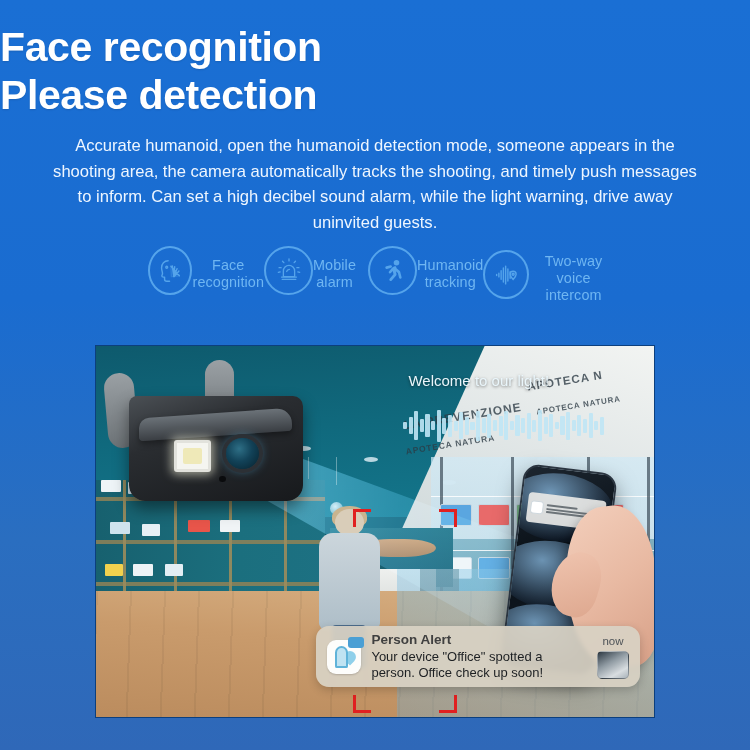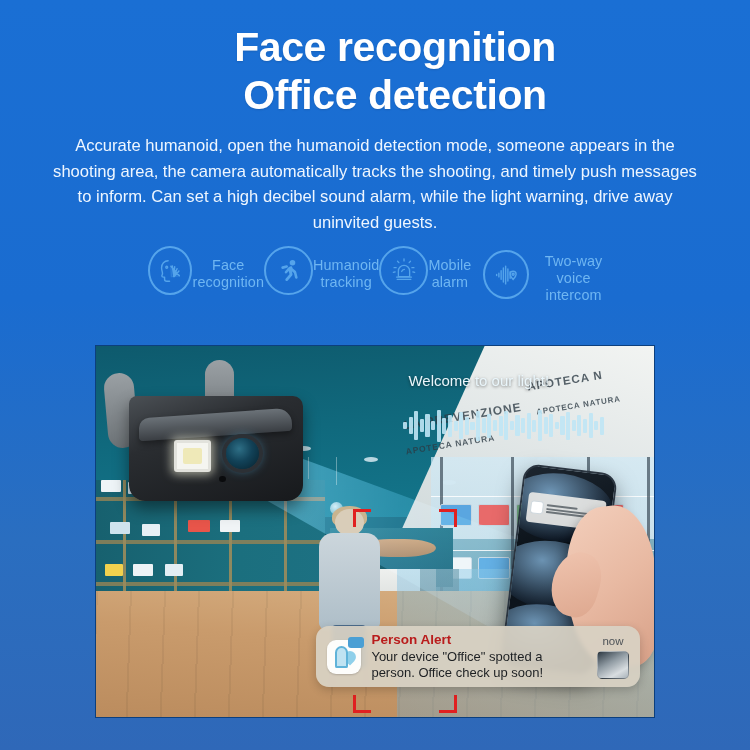--- a/index.html
+++ b/index.html
@@ -11,25 +11,24 @@
   }
   .page{
     position:absolute;inset:0;
     background:linear-gradient(180deg,#1a6fd4 0%,#1a6cd0 40%,#2a6ec0 72%,#2f68b8 100%);
     overflow:hidden;
   }
 
   
   .headline{
     position:absolute;top:24px;left:0;right:0;
-    text-align:center;color:#ffffff;
+    text-align:left;color:#ffffff;
     font-weight:bold;font-size:41px;line-height:1.17;
     letter-spacing:-.4px;
     text-shadow:0 1px 2px rgba(0,0,0,.12);
-    margin-left:40px;
   }
   .headline div{white-space:nowrap;}
 
   
   .desc{
     position:absolute;top:133px;left:48px;right:48px;
     text-align:center;color:#eef6ff;
     font-size:16.6px;line-height:1.55;
     font-weight:400;
   }
@@ -312,21 +311,21 @@
     position:absolute;right:16%;top:34%;width:36%;height:36%;
     background:#8fd0ea;border-radius:50% 50% 50% 0;
     transform:rotate(-45deg);
   }
   .notif-ico .badge{
     position:absolute;right:-3px;top:-3px;width:16px;height:11px;
     background:#4a9fd4;border-radius:3px;
   }
   .notif-txt{flex:1;min-width:0;}
   .notif-title{
-    font-size:13.5px;font-weight:bold;color:#b91c1c;line-height:1.3;
+    font-size:13.5px;font-weight:bold;color:#404040;line-height:1.3;
   }
   .notif-body{
     font-size:13px;color:#1d2023;line-height:1.28;
   }
   .notif-right{
     display:flex;flex-direction:column;align-items:center;gap:4px;flex:none;
   }
   .notif-now{font-size:11.5px;color:#4e5358;}
   .notif-thumb{
     width:30px;height:26px;border-radius:5px;
@@ -344,60 +343,60 @@
     background:rgba(240,250,255,.75);
   }
 </style>
 </head>
 <body>
 
 <div class="page">
 
   <div class="headline">
     <div>Face recognition</div>
-    <div>Office detection</div>
+    <div>Please detection</div>
   </div>
 
   <div class="desc">Accurate humanoid, open the humanoid detection mode, someone appears in the shooting area, the camera automatically tracks the shooting, and timely push messages to inform. Can set a high decibel sound alarm, while the light warning, drive away uninvited guests.</div>
 
   <div class="features">
 
     <div class="feature">
       <div class="feat-ico">
         <svg width="30" height="30" viewBox="0 0 32 32" fill="none" stroke="#5aa9ee" stroke-width="1.5" stroke-linecap="round" stroke-linejoin="round">
           <path d="M14 5c-4 0-7 3.3-7 7.5 0 2.6 1 4.3 1 6.2 0 1.2-.7 1.8-.7 2.6 0 .9.8 1.2 1.7 1.2h1.2v2.3c0 1.3 1 2.2 2.3 2.2h3"></path>
           <circle cx="12.5" cy="12" r="1"></circle>
           <path d="M17 11l9 10M18.5 10.5l1.5 11.5M21 11.5l-1 10M23.5 13.5l-3.5 8.5M25.5 16l-5 6"></path>
           <path d="M17 11l9 10-8.5 1z" opacity=".35"></path>
         </svg>
       </div>
       <div class="feat-label">Face<br>recognition</div>
     </div>
 
     <div class="feature">
       <div class="feat-ico">
-        <svg width="28" height="28" viewBox="0 0 32 32" fill="#5aa9ee">
-          <circle cx="20" cy="6.5" r="3.2"></circle>
-          <path d="M18.2 10.5c-1.6.3-2.6 1.1-3.5 2.2l-3.3 4c-.5.6-.4 1.5.3 2 .6.4 1.5.3 1.9-.3l2.1-2.5.9 3.8-4.4 5.2c-.6.7-.5 1.7.2 2.3.7.5 1.7.4 2.2-.3l5-5.9c.4-.5.5-1.1.4-1.7l-.7-3 2.3 2 1.3 5.4c.2.8 1 1.3 1.8 1.1.8-.2 1.3-1 1.1-1.8l-1.5-6c-.1-.5-.4-.9-.8-1.2l-3.2-2.7-.8-2c-.3-.8-.9-.7-1.3-.6z"></path>
-          <path d="M13 9.5l-4.6 1.2c-.8.2-1.3 1-1.1 1.8.2.8 1 1.3 1.8 1.1l4.6-1.2c.8-.2 1.3-1 1.1-1.8-.2-.8-1-1.3-1.8-1.1z"></path>
-        </svg>
-      </div>
-      <div class="feat-label">Humanoid<br>tracking</div>
-    </div>
-
-    <div class="feature">
-      <div class="feat-ico">
         <svg width="30" height="30" viewBox="0 0 32 32" fill="none" stroke="#5aa9ee" stroke-width="1.4" stroke-linecap="round">
           <path d="M10 22v-6a6 6 0 0 1 12 0v6z"></path>
           <path d="M13.5 16.5a3.2 3.2 0 0 1 3-2.3"></path>
           <path d="M8 22.5h16M8.8 25h14.4"></path>
           <path d="M16 5.2V3M10.5 7.1L9.1 5.6M21.5 7.1l1.4-1.5M7.6 12.4H5.4M24.4 12.4h2.2M6.6 16.9l-2 .6M25.4 16.9l2 .6"></path>
         </svg>
       </div>
       <div class="feat-label">Mobile<br>alarm</div>
+    </div>
+
+    <div class="feature">
+      <div class="feat-ico">
+        <svg width="28" height="28" viewBox="0 0 32 32" fill="#5aa9ee">
+          <circle cx="20" cy="6.5" r="3.2"></circle>
+          <path d="M18.2 10.5c-1.6.3-2.6 1.1-3.5 2.2l-3.3 4c-.5.6-.4 1.5.3 2 .6.4 1.5.3 1.9-.3l2.1-2.5.9 3.8-4.4 5.2c-.6.7-.5 1.7.2 2.3.7.5 1.7.4 2.2-.3l5-5.9c.4-.5.5-1.1.4-1.7l-.7-3 2.3 2 1.3 5.4c.2.8 1 1.3 1.8 1.1.8-.2 1.3-1 1.1-1.8l-1.5-6c-.1-.5-.4-.9-.8-1.2l-3.2-2.7-.8-2c-.3-.8-.9-.7-1.3-.6z"></path>
+          <path d="M13 9.5l-4.6 1.2c-.8.2-1.3 1-1.1 1.8.2.8 1 1.3 1.8 1.1l4.6-1.2c.8-.2 1.3-1 1.1-1.8-.2-.8-1-1.3-1.8-1.1z"></path>
+        </svg>
+      </div>
+      <div class="feat-label">Humanoid<br>tracking</div>
     </div>
 
     <div class="feature wide">
       <div class="feat-ico">
         <svg width="30" height="30" viewBox="0 0 32 32" fill="none" stroke="#5aa9ee" stroke-width="1.5" stroke-linecap="round">
           <path d="M6 15.5v1M8.4 14v4M10.8 11.5v9M13.2 8.5v15M15.6 6.5v19M18 9.5v13M20.4 12.5v7"></path>
           <path d="M23.6 12a3.2 3.2 0 0 1 3.2 3.2c0 2.3-3.2 5.6-3.2 5.6s-3.2-3.3-3.2-5.6A3.2 3.2 0 0 1 23.6 12z"></path>
           <circle cx="23.6" cy="15.2" r="1.1"></circle>
         </svg>
       </div>

